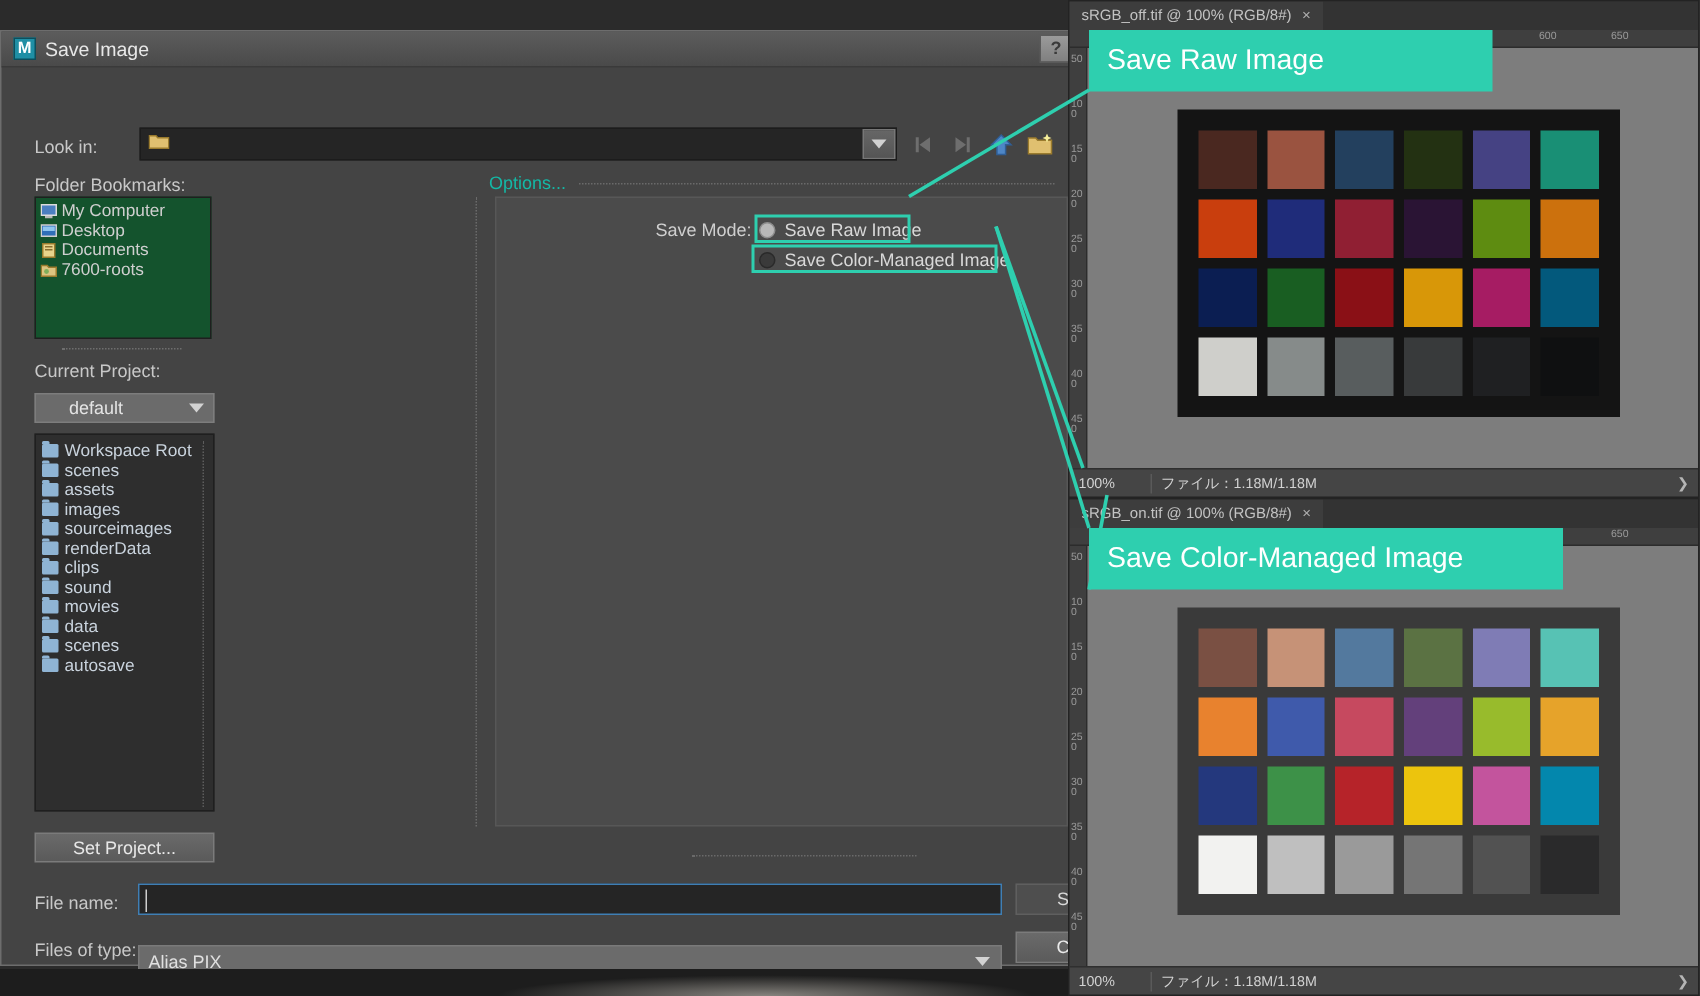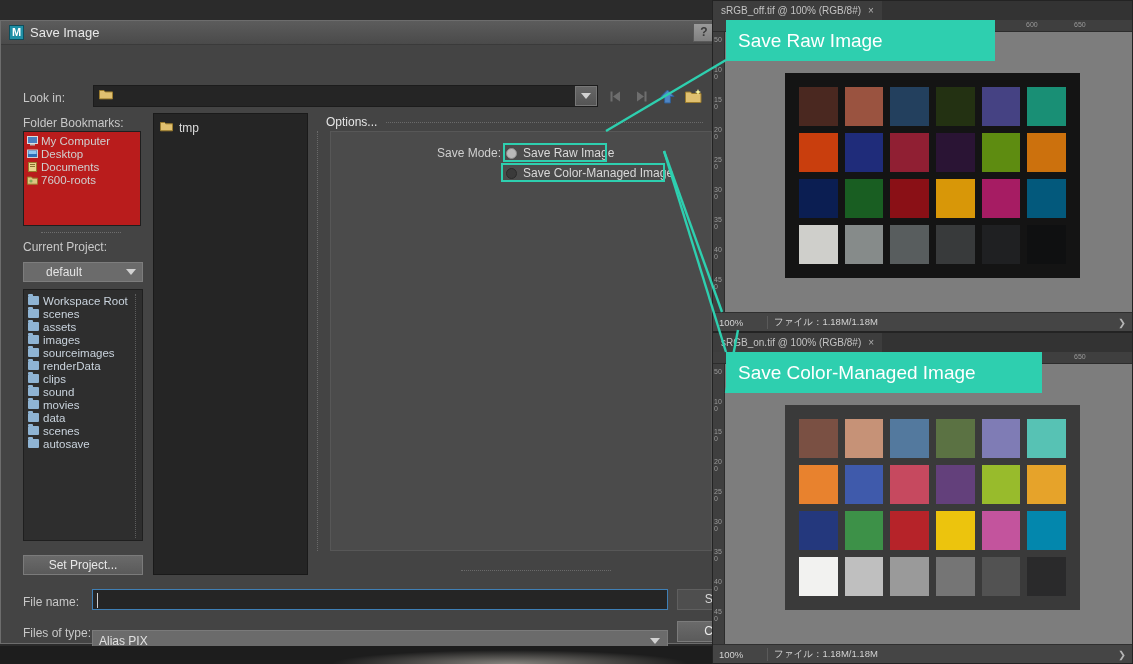--- a/index.html
+++ b/index.html
@@ -50,21 +50,21 @@
     display:flex; align-items:center; justify-content:center;
   }
   .tri-down{ width:0;height:0;border-left:5px solid transparent;border-right:5px solid transparent;border-top:6px solid #d2d2d2; }
 
   .toolbtn{ position:absolute; top:64px; width:24px; height:22px; display:flex; align-items:center; justify-content:center; }
   #btn-back{ left:602px; } #btn-fwd{ left:628px; } #btn-up{ left:654px; } #btn-newfolder{ left:681px; }
 
   #bookmarks-label{ position:absolute; left:22px; top:95px; }
   #bookmarks-list{
     position:absolute; left:22px; top:110px; width:118px; height:95px;
-    background:#b91c1c; border:1px solid #1f1f1f; padding:2px 0;
+    background:#14532d; border:1px solid #1f1f1f; padding:2px 0;
   }
   .bk-item{ height:13px; padding-left:3px; display:flex; align-items:center; font-size:11.5px; color:#cfcfcf; }
   .bk-ico{ width:11px; height:10px; margin-right:3px; display:inline-block; }
 
   #dots-1{ position:absolute; left:40px; top:211px; width:80px; border-top:1px dotted #6e6e6e; }
   #curproj-label{ position:absolute; left:22px; top:219px; }
   #curproj-combo{
     position:absolute; left:22px; top:241px; width:120px; height:20px;
     background:#6b6b6b; border:1px solid #7d7d7d; display:flex; align-items:center;
   }
@@ -90,21 +90,21 @@
   }
 
   #file-list{
     position:absolute; left:152px; top:92px; width:155px; height:462px;
     background:#252525; border:1px solid #1a1a1a;
   }
   #file-item-tmp{ display:flex; align-items:center; height:16px; margin:6px 0 0 6px; font-size:12px; color:#dcdcdc; }
 
   #vsplit{ position:absolute; left:316px; top:110px; width:4px; height:420px; border-left:1px dotted #6a6a6a; }
 
-  #options-label{ position:absolute; left:325px; top:94px; font-size:12px; color:#e5e5e5; }
+  #options-label{ position:absolute; left:325px; top:94px; font-size:12px; color:#14b8a6; }
   #options-rule{ position:absolute; left:385px; top:101px; right:18px; border-top:1px dotted #6a6a6a; }
   #options-panel{
     position:absolute; left:329px; top:110px; width:382px; height:420px;
     background:#4b4b4b; border:1px solid #575757;
   }
   #savemode-label{ position:absolute; left:436px; top:125px; font-size:12px; color:#cfcfcf; }
   .radio-row{ position:absolute; display:flex; align-items:center; height:16px; }
   #radio-raw{ left:505px; top:124px; }
   #radio-cm{ left:505px; top:144px; }
   .radio-dot{ width:11px; height:11px; border-radius:50%; background:#3a3a3a; border:1px solid #2a2a2a; margin-right:6px; position:relative; flex:none; }
@@ -328,30 +328,20 @@
       </div>
     <div class="tree-item">
         <span class="fold-ico"></span>
         <span>autosave</span>
       </div>
     <div id="tree-scroll"></div>
   </div>
 
   <div id="set-project-btn">Set Project...</div>
 
-  <div id="file-list">
-    <div id="file-item-tmp">
-      <span class="folder-ico" style="margin-right:6px">
-        <svg width="13" height="11" viewBox="0 0 13 11">
-            <path d="M0.5 1.5h4.2l1.1 1.3H12.5v7H0.5z" fill="#e0c070" stroke="#9a7b2d"></path>
-          </svg>
-      </span>
-      <span>tmp</span>
-    </div>
-  </div>
 
   <div id="vsplit"></div>
 
   <div id="options-label">Options...</div>
   <div id="options-rule"></div>
   <div id="options-panel"></div>
 
   <div id="savemode-label">Save Mode:</div>
   <div class="radio-row" id="radio-raw">
     <span class="radio-dot on"></span>

